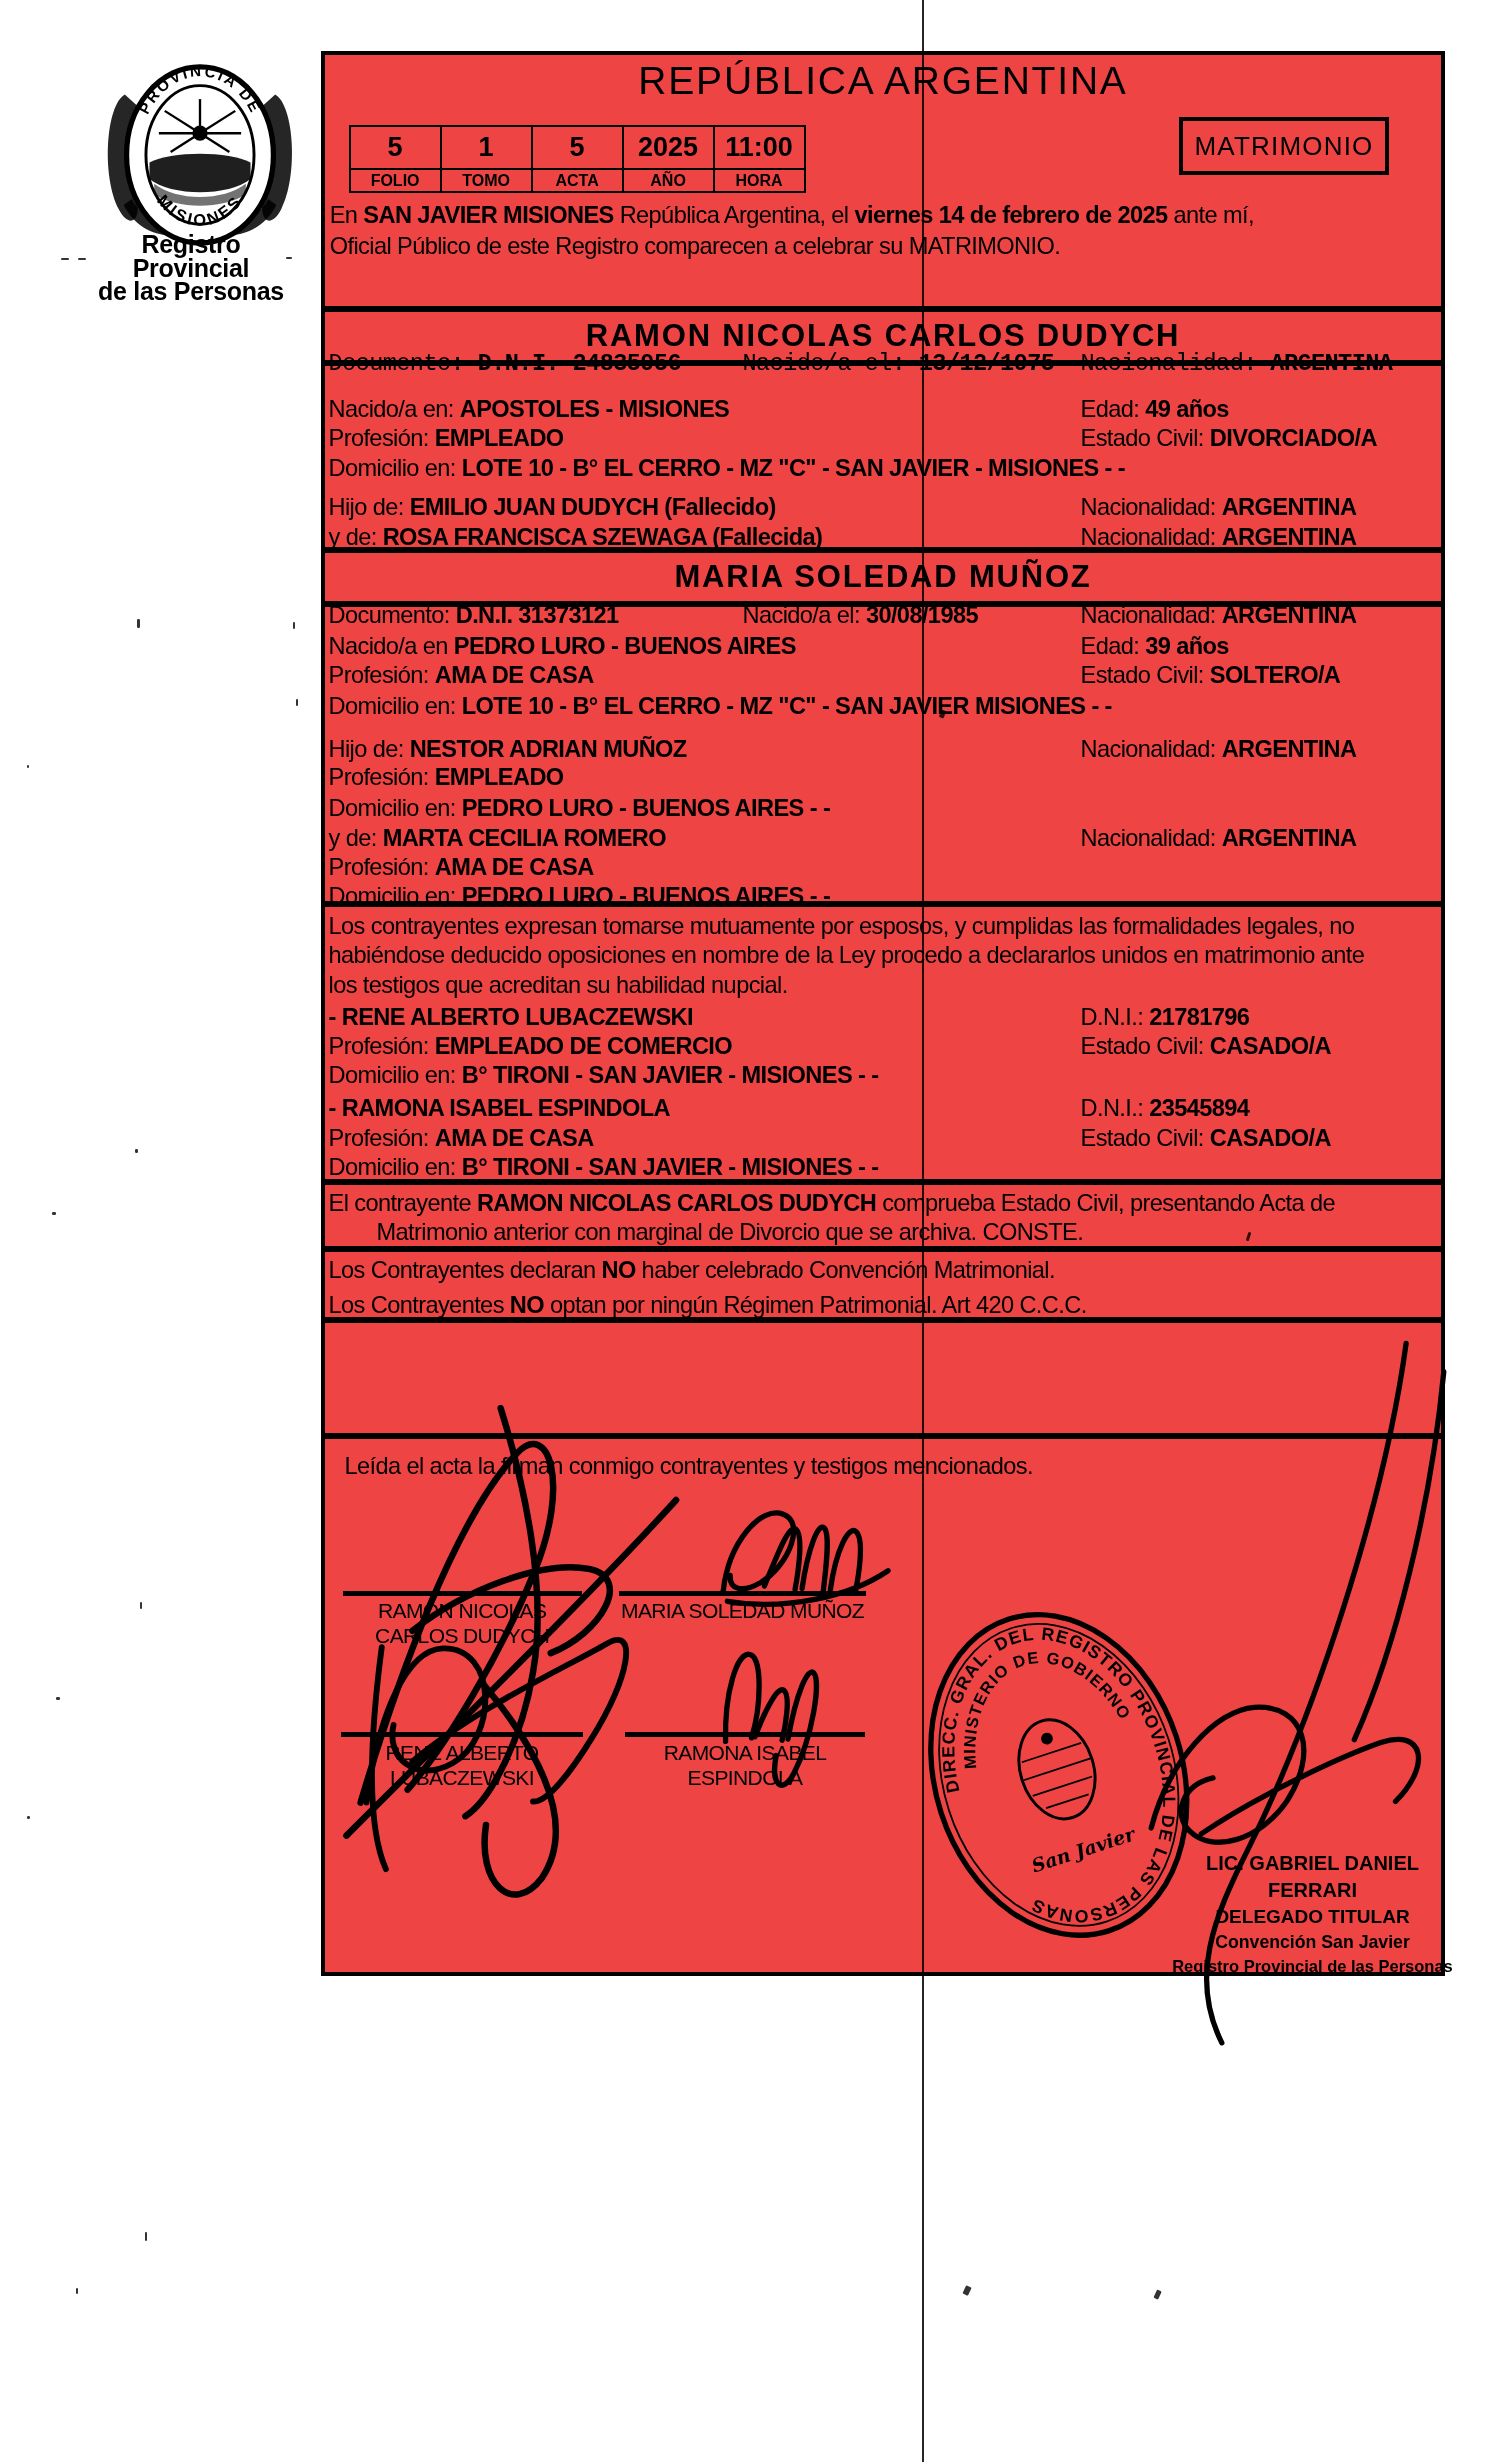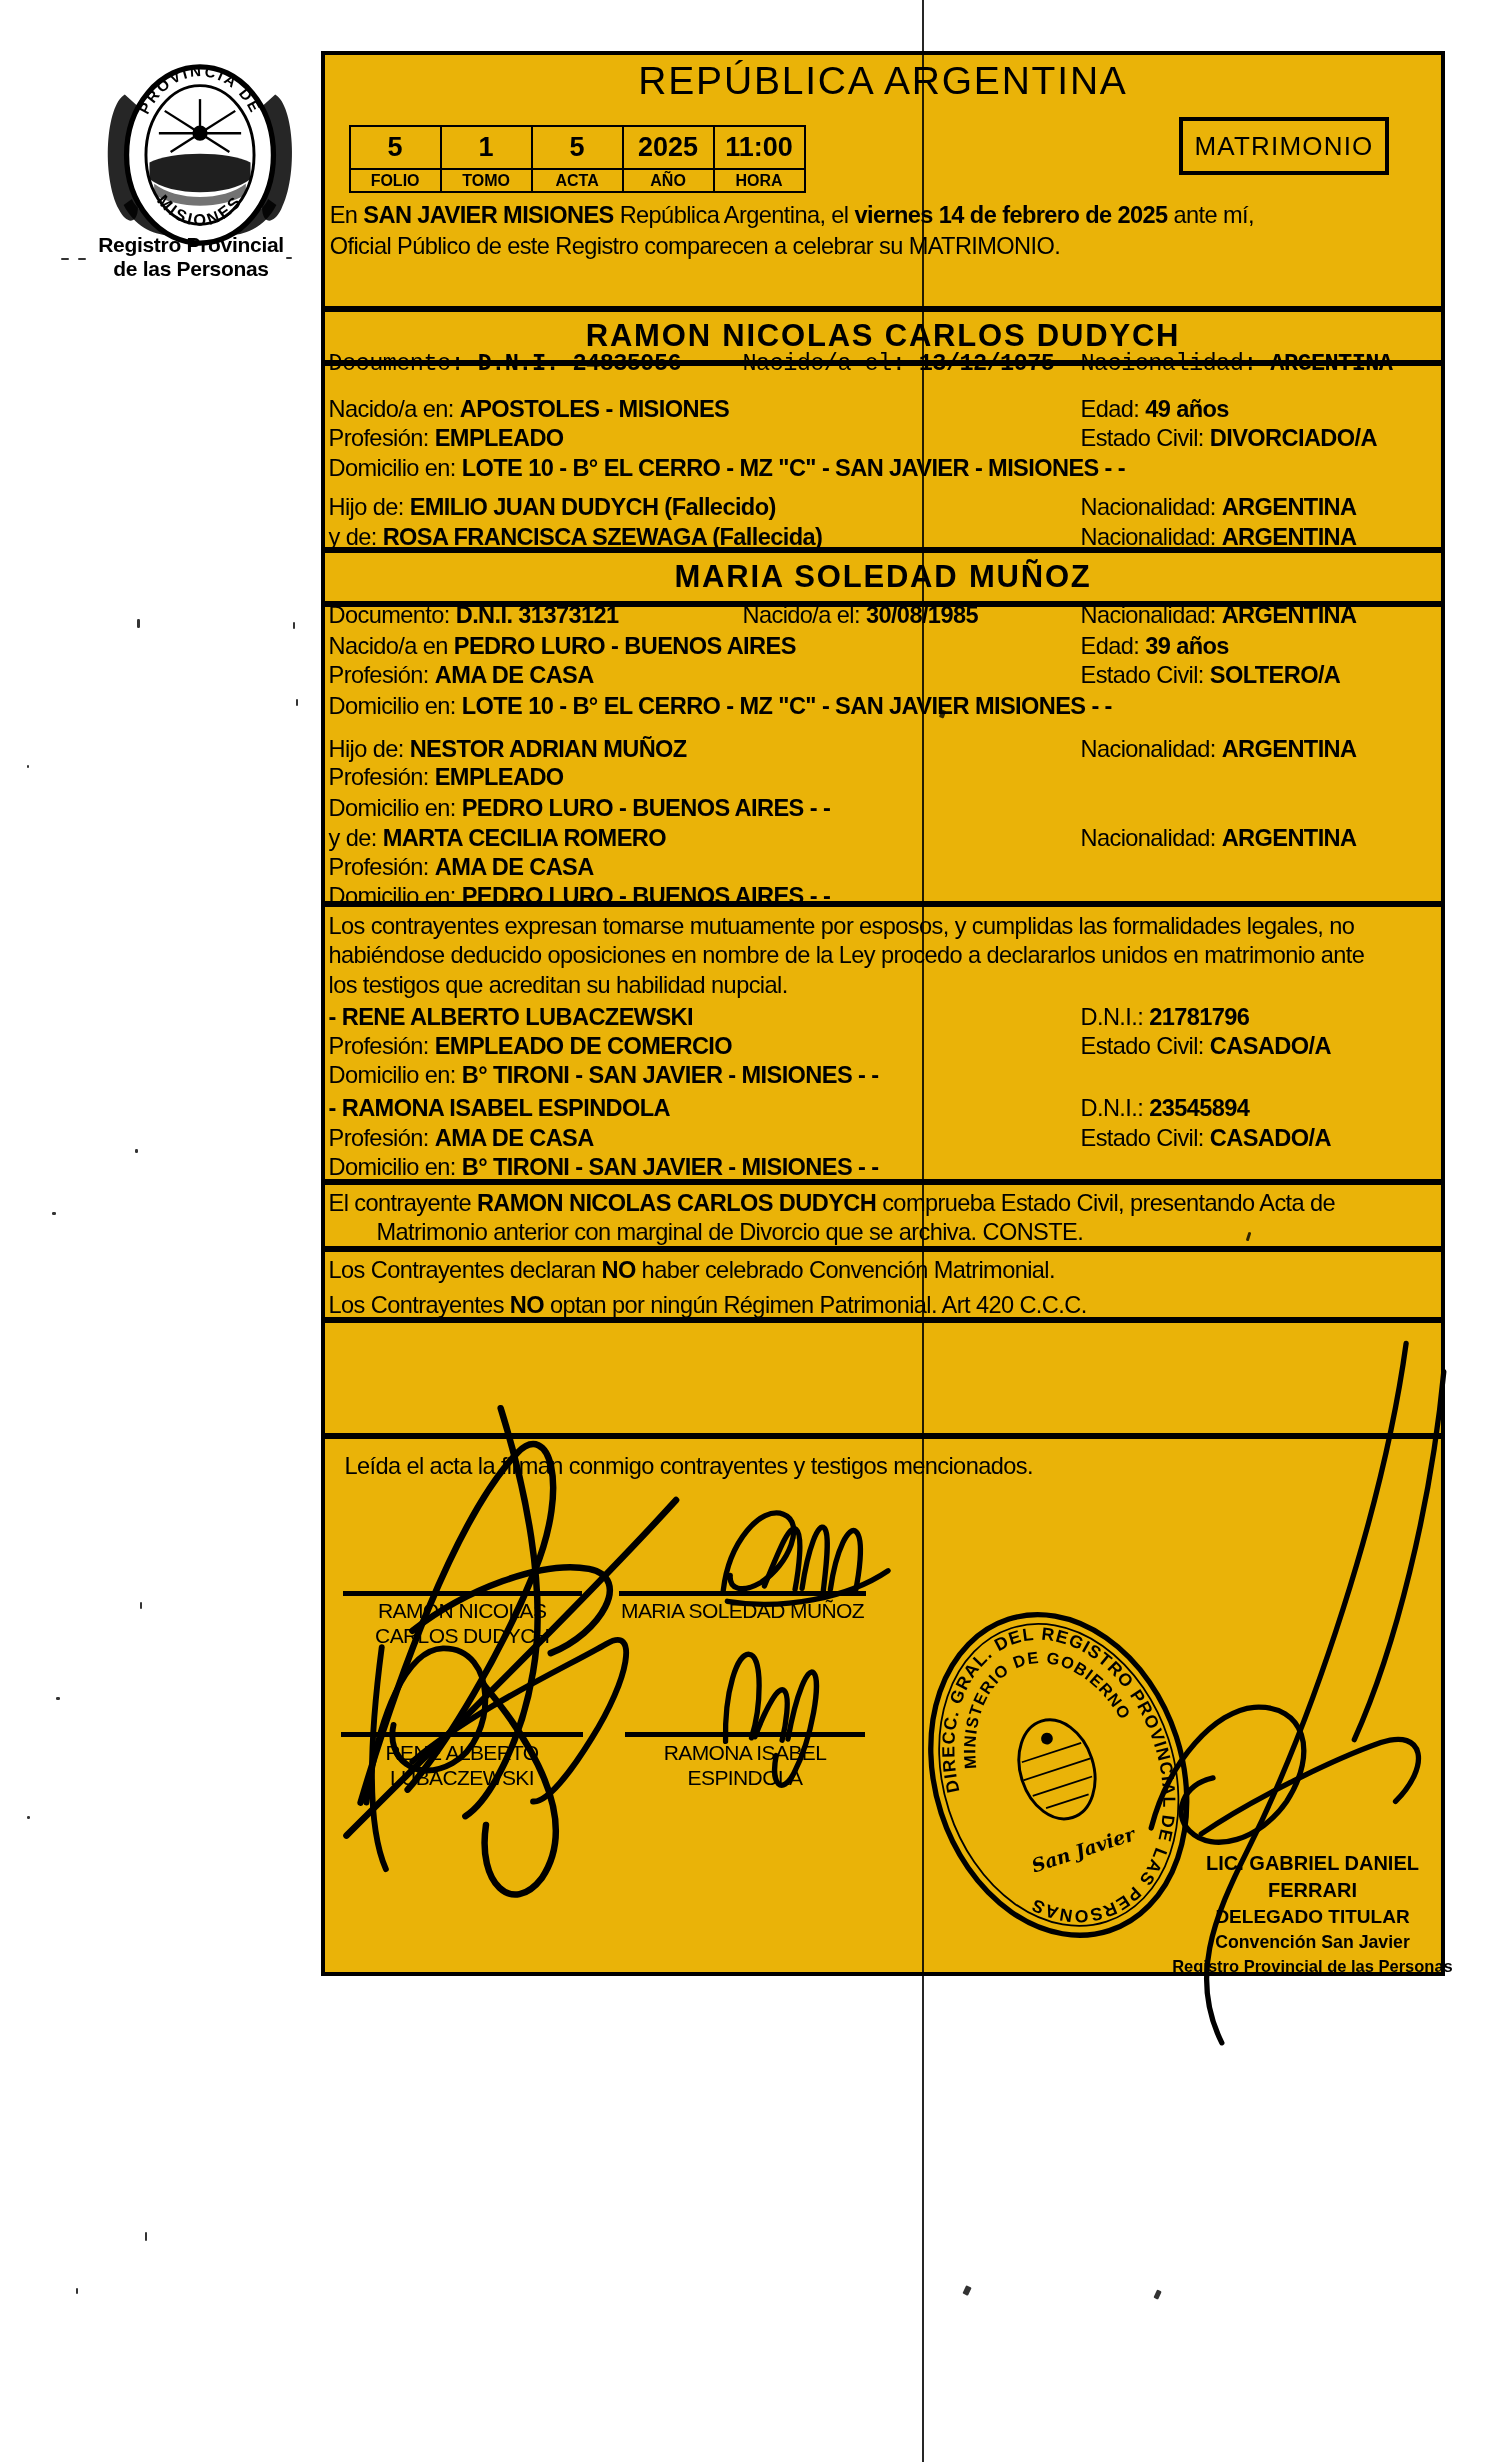--- a/index.html
+++ b/index.html
@@ -1,24 +1,24 @@
 <!DOCTYPE html>
 <html style="font-size:9.4px"><head>
 <meta charset="utf-8">
 <style>
   html,body{margin:0;padding:0;background:#fff;}
   .page{position:relative;width:1500px;height:2462px;background:#ffffff;
         font-family:"Liberation Sans",sans-serif;color:#000;overflow:hidden;}
   
   .seal{position:absolute;left:88px;top:58px;width:224px;height:188px;}
   .orgname{position:absolute;left:88px;top:233px;width:206px;text-align:center;
-           font-size:21px;font-weight:700;line-height:23.6px;letter-spacing:-0.3px;}
+           font-size:25px;font-weight:700;line-height:23.6px;letter-spacing:-0.3px;}
   
   .box{position:absolute;left:321px;top:51px;width:1124px;height:1925px;
-       border:4.1px solid #000;box-sizing:border-box;background:#eab308;}
+       border:4.1px solid #000;box-sizing:border-box;background:#ef4444;}
   .title{position:absolute;top:3.5px;left:0;right:0;text-align:center;
          font-size:39px;letter-spacing:1.8px;white-space:nowrap;}
   table.regtable{position:absolute;left:23.6px;top:70px;border-collapse:collapse;}
   table.regtable td{border:2.9px solid #000;text-align:center;vertical-align:middle;}
   table.regtable tr.vals td{width:87px;height:39px;font-size:27px;font-weight:700;}
   table.regtable tr.labs td{height:21px;font-size:16px;font-weight:700;padding:0 2.4px;}
   .badge{position:absolute;left:854px;top:62px;width:210px;height:58px;
          border:4.1px solid #000;box-sizing:border-box;display:flex;align-items:center;
          justify-content:center;font-size:26px;letter-spacing:1.2px;}
   .intro{position:absolute;left:4.7px;top:145px;font-size:23.6px;line-height:31px;

